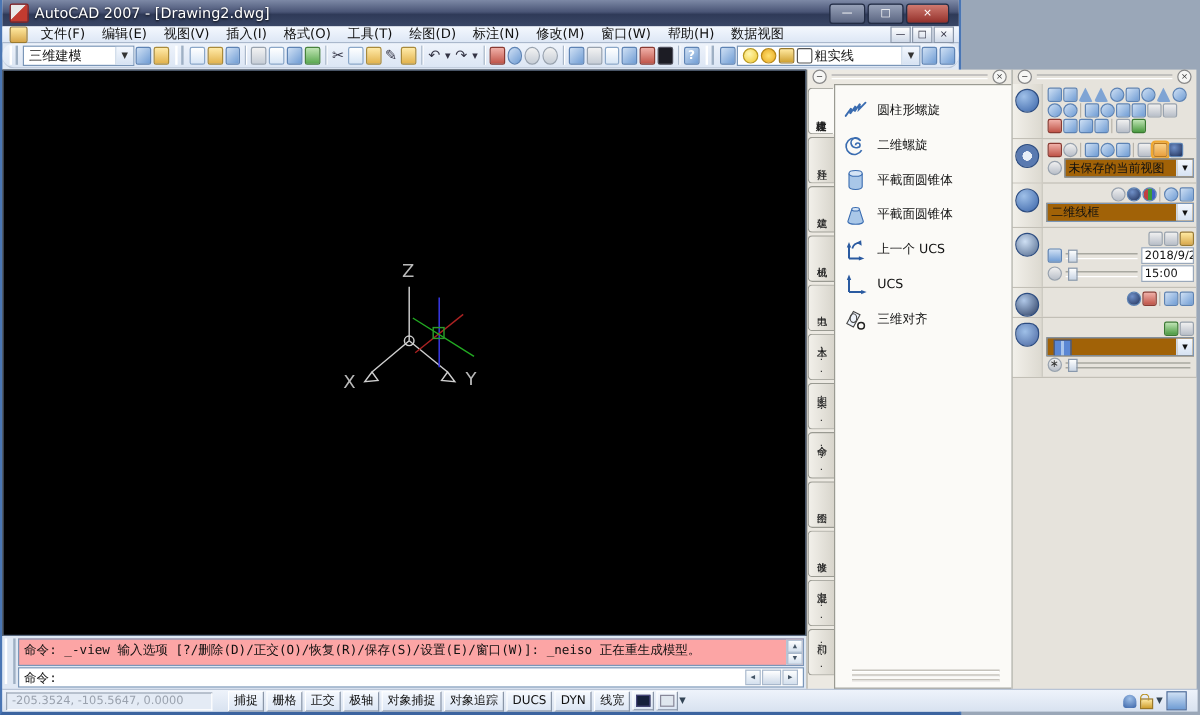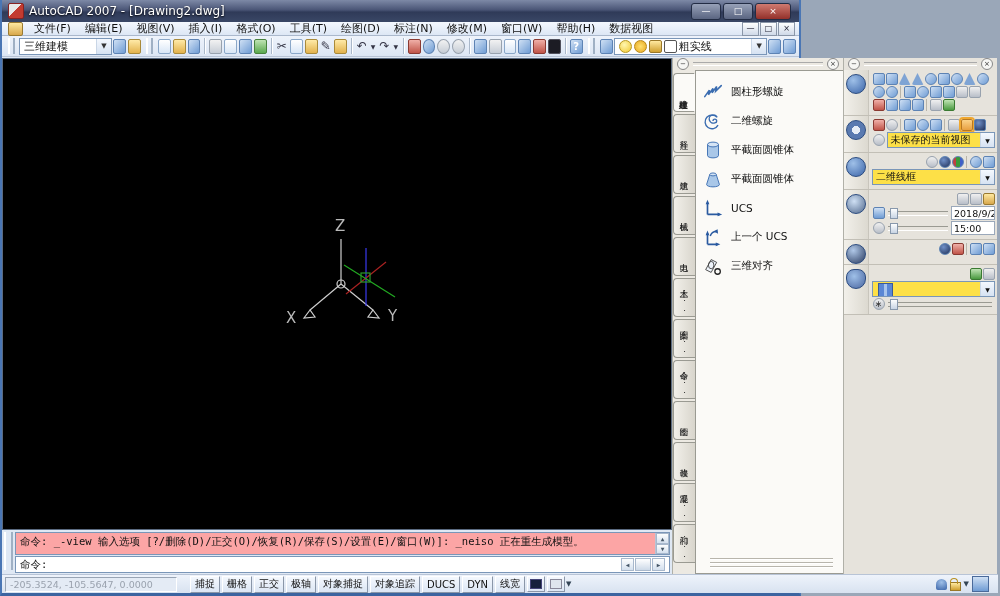--- a/index.html
+++ b/index.html
@@ -19,21 +19,21 @@
   
   .menubar{position:absolute;left:0;top:22px;width:100%;height:14px;background:linear-gradient(#f4f8fe,#dde7f5);
     border-bottom:1px solid #aab8cc;display:flex;align-items:center;padding:0 2px;box-sizing:border-box;}
   .dwg-icon{width:13px;height:12px;background:linear-gradient(#ffe9a0,#d8a84c);border:1px solid #9a7a30;border-radius:2px;margin:0 4px;}
   .menu-item{padding:0 7px;height:13px;line-height:13px;font-size:11px;}
   .mdibtns{margin-left:auto;display:flex;gap:1px;margin-right:2px;}
   .mbtn{width:15px;height:12px;border:1px solid #8a96a8;background:linear-gradient(#fff,#cfd9e8);font-size:8px;
         display:flex;align-items:center;justify-content:center;color:#223;}
   
   .toolbar{position:absolute;left:0;top:36px;width:100%;height:21px;background:linear-gradient(#eef3fb,#dce6f4);
-    display:flex;align-items:center;padding:0 2px;box-sizing:border-box;border-bottom:1px solid #b8c4d6;}
+    display:flex;align-items:center;padding:0 2px;box-sizing:border-box;border-bottom:1px solid #b8c4d6;border-radius:10px;}
   .grip{width:4px;height:16px;border-left:2px solid #fff;border-right:2px solid #9fb0c4;margin:0 4px;}
   .combo{height:17px;background:#fff;border:1px solid #7a96b8;display:flex;align-items:center;font-size:11px;padding-left:4px;box-sizing:border-box;}
   .combo .arrow{margin-left:auto;width:14px;height:100%;display:flex;align-items:center;justify-content:center;font-size:7px;color:#333;border-left:1px solid #c9d6e6;background:linear-gradient(#f4f8fe,#d6e2f2);}
   .ic{display:inline-block;width:16px;height:15px;border-radius:2px;margin:1px;box-sizing:border-box;
       display:flex;align-items:center;justify-content:center;font-size:10px;}
   .g-page{background:linear-gradient(#ffffff,#d8e6f6);border:1px solid #8aa7c8;}
   .g-blue{background:linear-gradient(135deg,#cfe0f4,#6f9cd4);border:1px solid #5d83b4;}
   .g-yellow{background:linear-gradient(#ffeaa8,#e2b24c);border:1px solid #a98a3a;}
   .g-red{background:linear-gradient(#f0b0a8,#c05448);border:1px solid #8a3a32;}
   .g-green{background:linear-gradient(#bfe4b4,#59a84e);border:1px solid #47823d;}
@@ -91,21 +91,21 @@
   .di.round{border-radius:50%;}
   .di.tri{clip-path:polygon(50% 0,100% 100%,0 100%);border:none;background:#7fa4d4;}
   .di.navy{background:radial-gradient(circle at 35% 30%,#7090c8,#203058);}
   .di.multi{background:linear-gradient(90deg,#c04040 33%,#3a9a3a 33% 66%,#4060c8 66%);}
   .di.grayi{background:linear-gradient(#f0f0f0,#b8bec8);border-color:#98a2ae;}
   .di.gold{background:linear-gradient(#ffe9a0,#d8a84c);border-color:#9a7a30;}
   .di.greenb{background:linear-gradient(#bfe4b4,#4a9a40);border-color:#3a7a32;}
   .di.redb{background:linear-gradient(#f0b0a8,#c05448);border-color:#8a3a32;}
   .di.hl{outline:2px solid #f0a830;outline-offset:0;background:linear-gradient(#fbd288,#e8a040);border-color:#b87820;}
   .dsep{width:1px;height:12px;background:#b8b4aa;margin:0 2px;flex:none;}
-  .dcombo{flex:1;height:16px;background:#fde047;border:1px solid #7a96b8;display:flex;align-items:flex-start;font-size:10px;padding-left:3px;box-sizing:border-box;overflow:hidden;white-space:nowrap;}
+  .dcombo{flex:1;height:16px;background:#a16207;border:1px solid #7a96b8;display:flex;align-items:flex-start;font-size:10px;padding-left:3px;box-sizing:border-box;overflow:hidden;white-space:nowrap;}
   .dcombo .arrow{margin-left:auto;flex:none;width:13px;height:100%;display:flex;align-items:center;justify-content:center;font-size:6px;border-left:1px solid #c9d6e6;background:linear-gradient(#f4f8fe,#d6e2f2);}
   .slider{flex:1;height:3px;border-top:1px solid #9a9a92;border-bottom:1px solid #fff;margin:0 3px;position:relative;}
   .sthumb{position:absolute;left:2px;top:-4px;width:6px;height:9px;background:linear-gradient(#fdfefe,#c8d4e4);border:1px solid #8898ac;}
   .dval{width:44px;height:14px;background:#fff;border:1px solid #9aa8ba;font-size:9.5px;display:flex;align-items:center;padding-left:2px;box-sizing:border-box;overflow:hidden;white-space:nowrap;flex:none;}
   .swatch{width:13px;height:13px;flex:none;margin:1px 0 0 2px;background:
      linear-gradient(90deg,#5b87d4 40%,#a8c4ec 40% 60%,#5b87d4 60%);border:1px solid #3a5a9a;}
   .dfill{flex:1;background:#e6e3dc;}
   
   .statusbar{position:absolute;left:0;bottom:0;width:996px;height:19px;background:linear-gradient(#eef3fb,#d8e2f0);
     border-top:1px solid #b8c4d6;display:flex;align-items:center;padding:0 3px;box-sizing:border-box;}
@@ -306,35 +306,35 @@
           </div>
           <div class="pitem">
             <svg viewBox="0 0 24 24">
                 <path d="M8.5 7 L5 18 A7 2.6 0 0 0 19 18 L15.5 7" fill="#a9c7e8" stroke="#3a6cb0"></path>
                 <ellipse cx="12" cy="7" rx="3.5" ry="1.6" fill="#d5e4f5" stroke="#3a6cb0"></ellipse>
               </svg>
             <span class="plabel">平截面圆锥体</span>
           </div>
           <div class="pitem">
             <svg viewBox="0 0 24 24">
-                <path d="M6 19 L6 6 M6 19 L19 19" stroke="#2a5aa0" stroke-width="1.8" fill="none"></path>
-                <polygon points="6,3 4,8 8,8" fill="#2a5aa0"></polygon>
-                <polygon points="22,19 17,17 17,21" fill="#2a5aa0"></polygon>
-              </svg>
-            <span class="plabel">UCS</span>
-          </div>
-          <div class="pitem">
-            <svg viewBox="0 0 24 24">
                 <path d="M6 20 L6 8 M6 20 L17 20" stroke="#2a5aa0" stroke-width="1.8" fill="none"></path>
                 <polygon points="6,5 4,10 8,10" fill="#2a5aa0"></polygon>
                 <polygon points="20,20 15,18 15,22" fill="#2a5aa0"></polygon>
                 <path d="M16 6 A7 7 0 0 0 9 11" stroke="#2a5aa0" stroke-width="1.6" fill="none"></path>
                 <polygon points="17.5,8.5 17,3.5 12.8,5.8" fill="#2a5aa0"></polygon>
               </svg>
             <span class="plabel">上一个 UCS</span>
+          </div>
+          <div class="pitem">
+            <svg viewBox="0 0 24 24">
+                <path d="M6 19 L6 6 M6 19 L19 19" stroke="#2a5aa0" stroke-width="1.8" fill="none"></path>
+                <polygon points="6,3 4,8 8,8" fill="#2a5aa0"></polygon>
+                <polygon points="22,19 17,17 17,21" fill="#2a5aa0"></polygon>
+              </svg>
+            <span class="plabel">UCS</span>
           </div>
           <div class="pitem">
             <svg viewBox="0 0 24 24">
                 <path d="M4 16 L10 5 L16 8 L10 19 Z" fill="#eef3fa" stroke="#444"></path>
                 <ellipse cx="10" cy="11" rx="3" ry="4" fill="none" stroke="#444"></ellipse>
                 <circle cx="17" cy="18" r="3" fill="none" stroke="#222" stroke-width="1.4"></circle>
               </svg>
             <span class="plabel">三维对齐</span>
           </div>
           <div class="pgrip">

